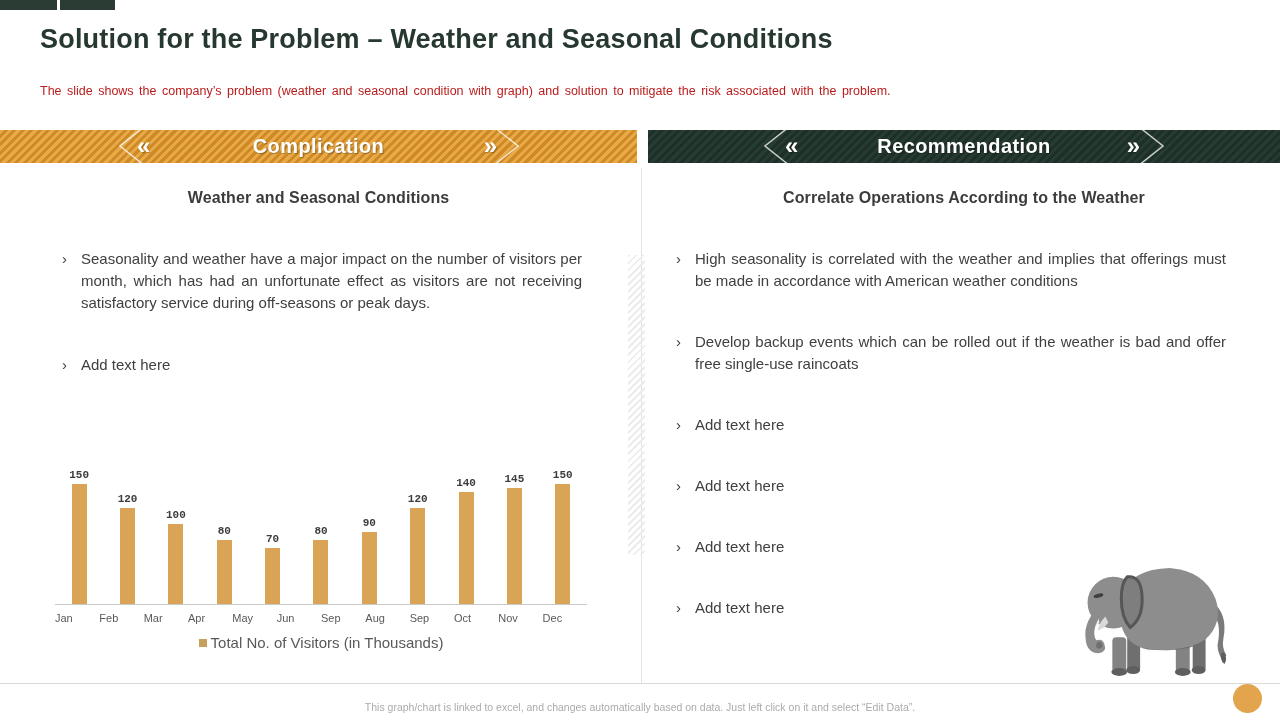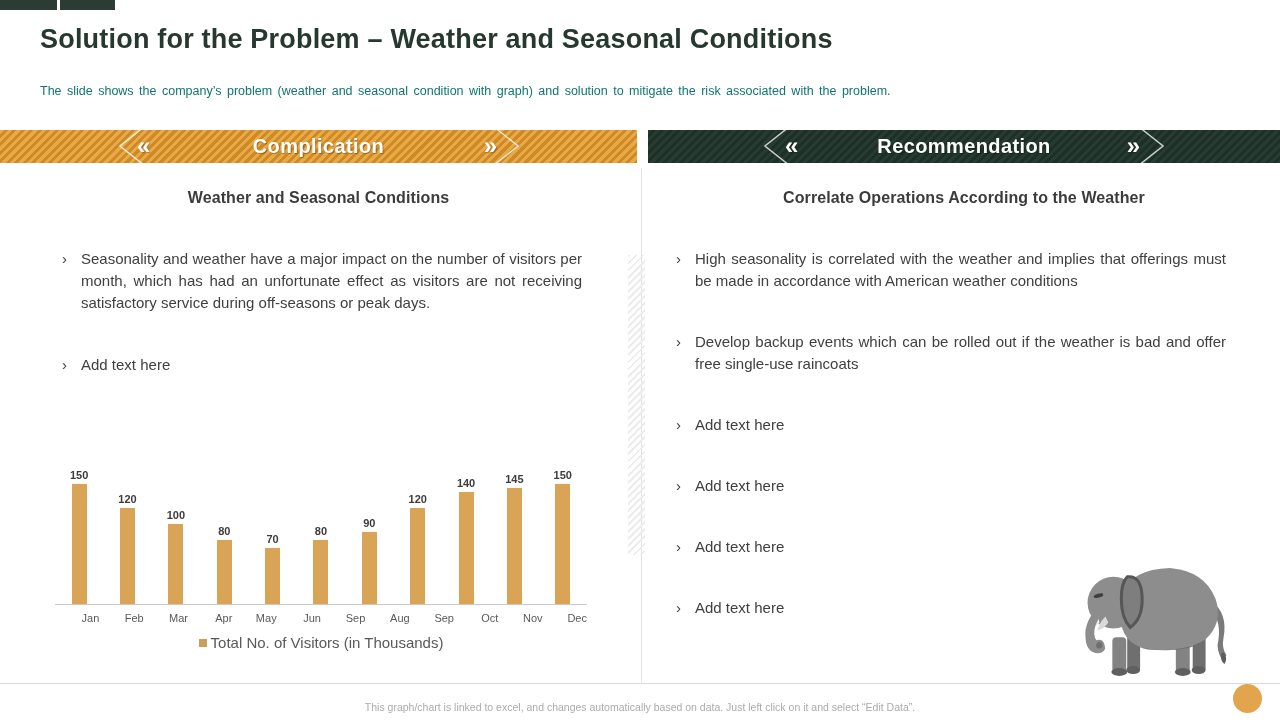--- a/index.html
+++ b/index.html
@@ -17,21 +17,21 @@
   .top-tab.t1 { left:0; width:57px; }
   .top-tab.t2 { left:60px; width:55px; }
 
   
   .slide-title {
     position:absolute; left:40px; top:24px; width:1200px;
     font-size:27px; font-weight:bold; color:#26382f; letter-spacing:.2px;
   }
   .slide-subtitle {
     position:absolute; left:40px; top:84px; width:1100px;
-    font-size:12.5px; color:#0f766e; word-spacing:2px;
+    font-size:12.5px; color:#b91c1c; word-spacing:2px;
   }
 
   
   .banner {
     position:absolute; top:130px; height:33px;
   }
   .banner.orange {
     left:0; width:637px;
     background:repeating-linear-gradient(135deg,#e8a946 0 3px,#cd8a26 3px 6px);
   }
@@ -75,32 +75,32 @@
   }
   .bullet .btext {
     flex:1; color:#404040; font-size:15px; line-height:22px;
   }
   .bullet.rich .btext { text-align:justify; }
 
   
   .chart {
     position:absolute; left:55px; top:454px; width:532px;
   }
-  .plot-row { display:flex; height:150px; align-items:center; }
+  .plot-row { display:flex; height:150px; align-items:center;font-family:Liberation Mono, monospace; }
   .chart-col {
     flex:1; display:flex; flex-direction:column;
     align-items:center; justify-content:flex-end; height:150px;
   }
   .bar-value {
     font-size:11px; font-weight:bold; color:#3c3c3c; margin-bottom:3px;
   }
   .chart-bar { width:15px; background:#d9a455; }
   .axis-line { border-top:1px solid #c9c9c9; }
   .month-row { display:flex; padding-top:7px; }
-  .month-label { flex:1; text-align:right; font-size:11px; color:#595959; }
+  .month-label { flex:1; text-align:left; font-size:11px; color:#595959; }
   .legend-row {
     margin-top:10px; display:flex; justify-content:center; align-items:center;
   }
   .legend-swatch {
     width:8px; height:8px; background:#c9a05b; margin-right:4px; flex:0 0 8px;
   }
   .legend-text { font-size:15px; color:#595959; }
 
   
   .v-divider {

